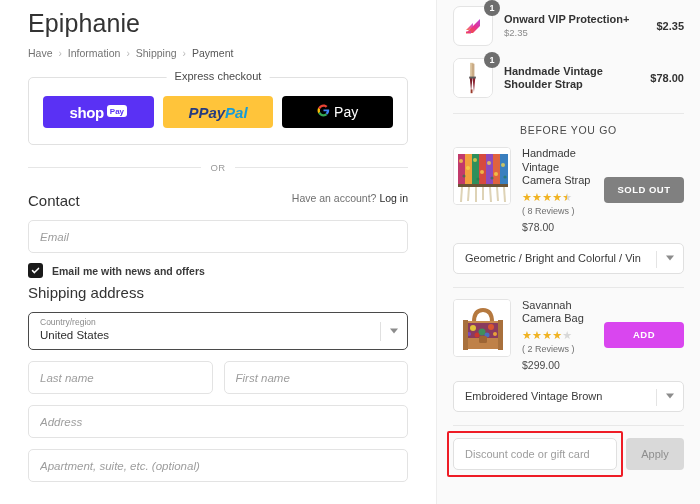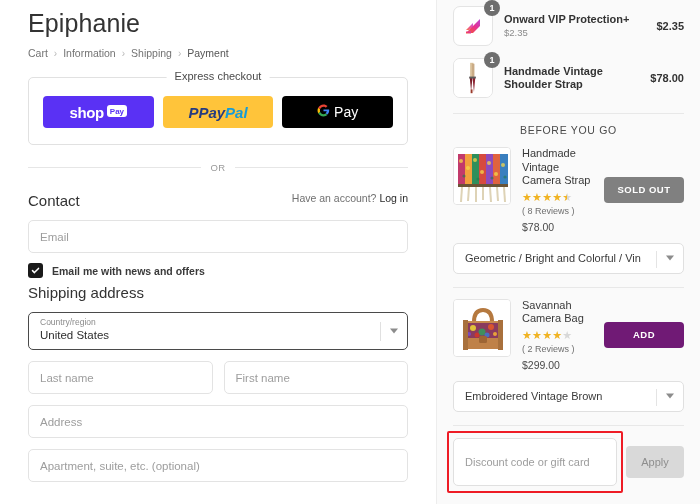--- a/index.html
+++ b/index.html
@@ -82,20 +82,21 @@
   .sec-title { font-size: 15px; color: #333; font-weight: 400; }
   .acct-note { font-size: 10.5px; color: #707070; }
   .acct-note a { color: #2b2b2b; text-decoration: none; }
 
   .field {
     width: 100%; height: 33px;
     border: 1px solid #e3e3e3; border-radius: 5px;
     background: #fff; color: #333; font-size: 11.5px;
     padding: 0 11px;
     font-family: "Liberation Sans", sans-serif;
+    font-style: italic;
   }
   .field::placeholder { color: #9d9d9d; }
   .field.mt { margin-top: 11px; }
 
   .checkrow { display: flex; align-items: center; gap: 9px; margin-top: 10px; font-weight: bold; }
   .checkbox {
     width: 15px; height: 15px; border-radius: 3px;
     background: #1a1a1a; display: flex; align-items: center; justify-content: center;
     cursor: pointer; flex: 0 0 auto;
   }
@@ -179,40 +180,40 @@
   .rec-reviews { font-size: 9px; color: #6f6f6f; margin-top: 2px; }
   .rec-price { font-size: 10.5px; color: #4a4a4a; margin-top: 5px; }
   .rec-btn {
     flex: 0 0 auto; width: 80px; height: 26px; border-radius: 4px;
     display: flex; align-items: center; justify-content: center;
     font-size: 9.5px; font-weight: 700; letter-spacing: .5px;
     color: #fff; border: none; cursor: pointer;
     align-self: center;
   }
   .btn-soldout { background: #808080; cursor: default; }
-  .btn-add { background: #701a75; }
+  .btn-add { background: #d946ef; }
 
   .variant-sel {
     position: relative; width: 100%; height: 31px;
     border: 1px solid #e0e0e0; border-radius: 5px; background: #fff;
     margin-top: 10px; display: flex; align-items: center;
     padding: 0 30px 0 11px; cursor: pointer; overflow: hidden;
   }
   .variant-text {
     font-size: 11px; color: #3a3a3a; white-space: nowrap; overflow: hidden;
   }
   .v-divider {
     position: absolute; right: 26px; top: 7px; width: 1px; height: 17px; background: #e4e4e4;
   }
 
   
   .disc-wrap { display: flex; gap: 9px; align-items: center; margin-top: 12px; }
   .disc-field-box { position: relative; flex: 1; }
   .disc-field {
-    width: 100%; height: 48px;
+    width: 100%; height: 32px;
     border: 1px solid #e0e0e0; border-radius: 5px; background: #fff;
     font-size: 11px; color: #333; padding: 0 11px;
     font-family: "Liberation Sans", sans-serif;
   }
   .disc-field::placeholder { color: #9d9d9d; }
   .highlight-box {
     position: absolute; left: -6px; top: -7px; right: -6px; bottom: -7px;
     border: 2px solid #ee1c25; border-radius: 2px; pointer-events: none;
   }
   .apply-btn {
@@ -225,21 +226,21 @@
 </head>
 <body>
 
 <div class="page">
 
   <div class="main">
 
     <div class="shop-title">Epiphanie</div>
 
     <div class="breadcrumb">
-      <a href="#">Cart</a>
+      <a href="#">Have</a>
       <span class="crumb-sep">›</span>
       <a href="#">Information</a>
       <span class="crumb-sep">›</span>
       <a href="#">Shipping</a>
       <span class="crumb-sep">›</span>
       <span class="crumb-current">Payment</span>
     </div>
 
     <div class="express">
       <div class="express-legend">Express checkout</div>

